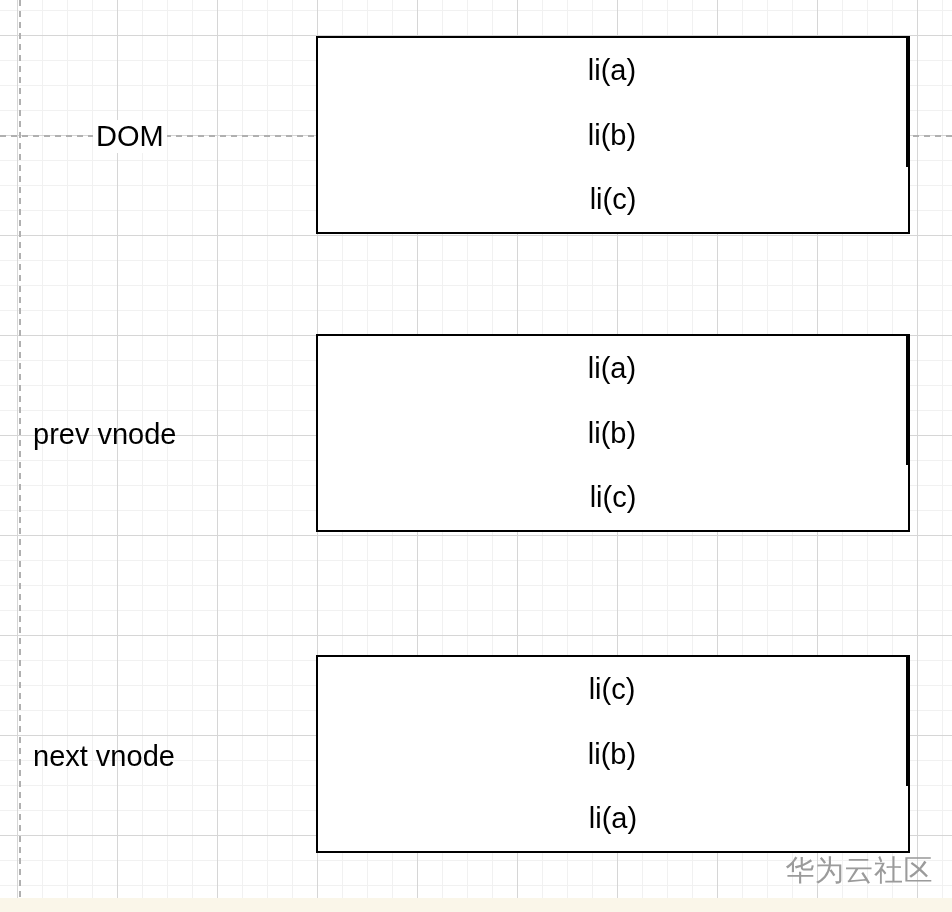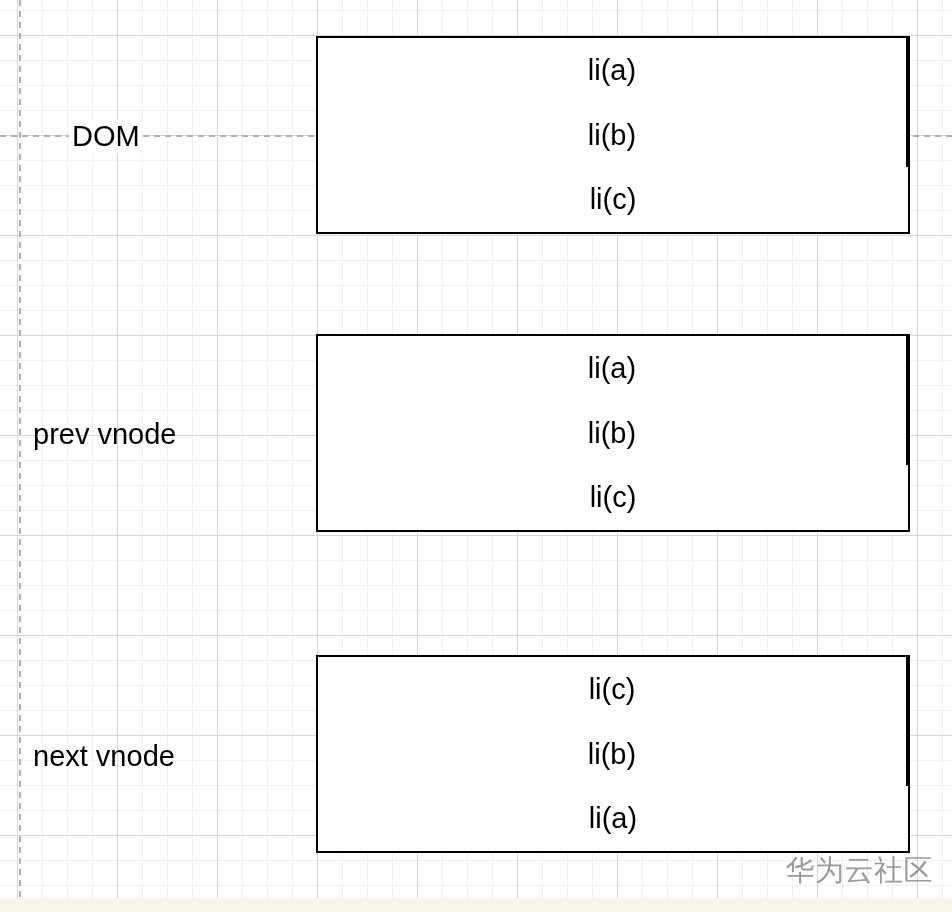--- a/index.html
+++ b/index.html
@@ -56,21 +56,21 @@
   .node-cell:last-child{border-right:none;}
   .row-1{top:36px;}
   .row-2{top:334px;}
   .row-3{top:655px;}
   
   .row-label{
     position:absolute;height:36px;
     display:flex;align-items:center;
     font-size:29px;color:#000000;white-space:nowrap;
   }
-  .label-dom{left:69px;top:118px;}
+  .label-dom{left:69px;top:118px;padding-left:24px;}
   .label-dom .label-bg{background:#ffffff;padding:0 3px;}
   .label-prev{left:33px;top:416px;}
   .label-next{left:33px;top:738px;}
   
   .watermark{
     position:absolute;right:19px;top:856px;height:30px;
     display:flex;align-items:center;
     font-size:29px;color:#9b9b9b;letter-spacing:0.5px;
     white-space:nowrap;
   }

